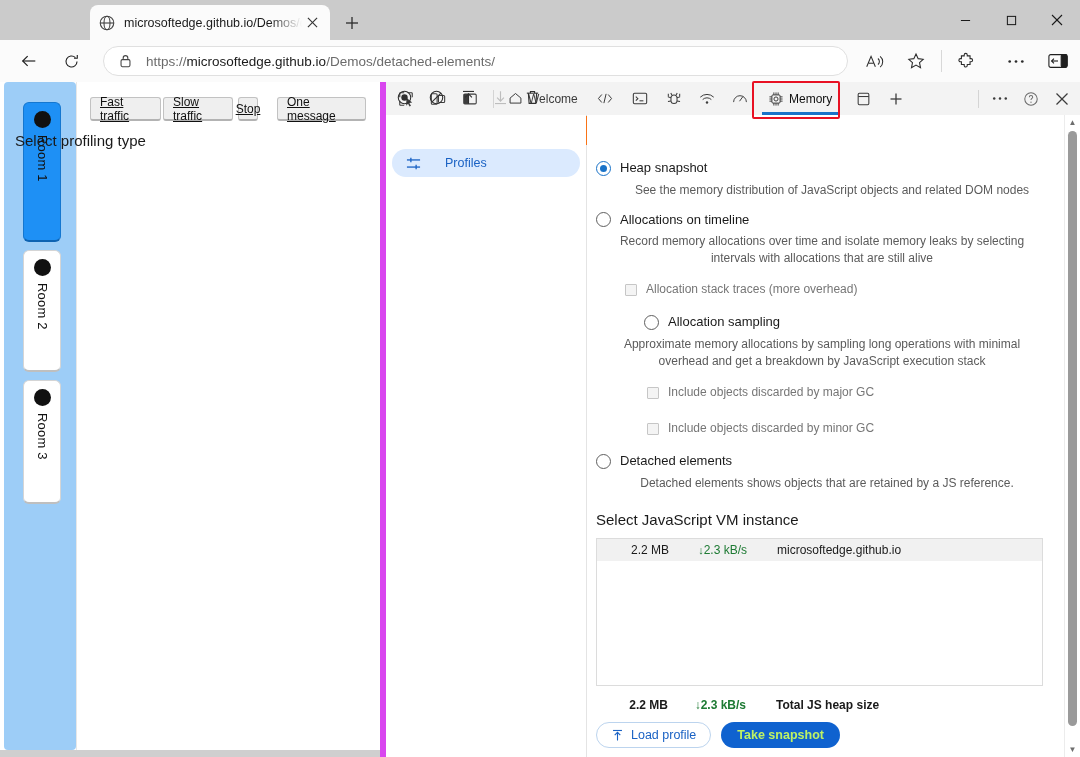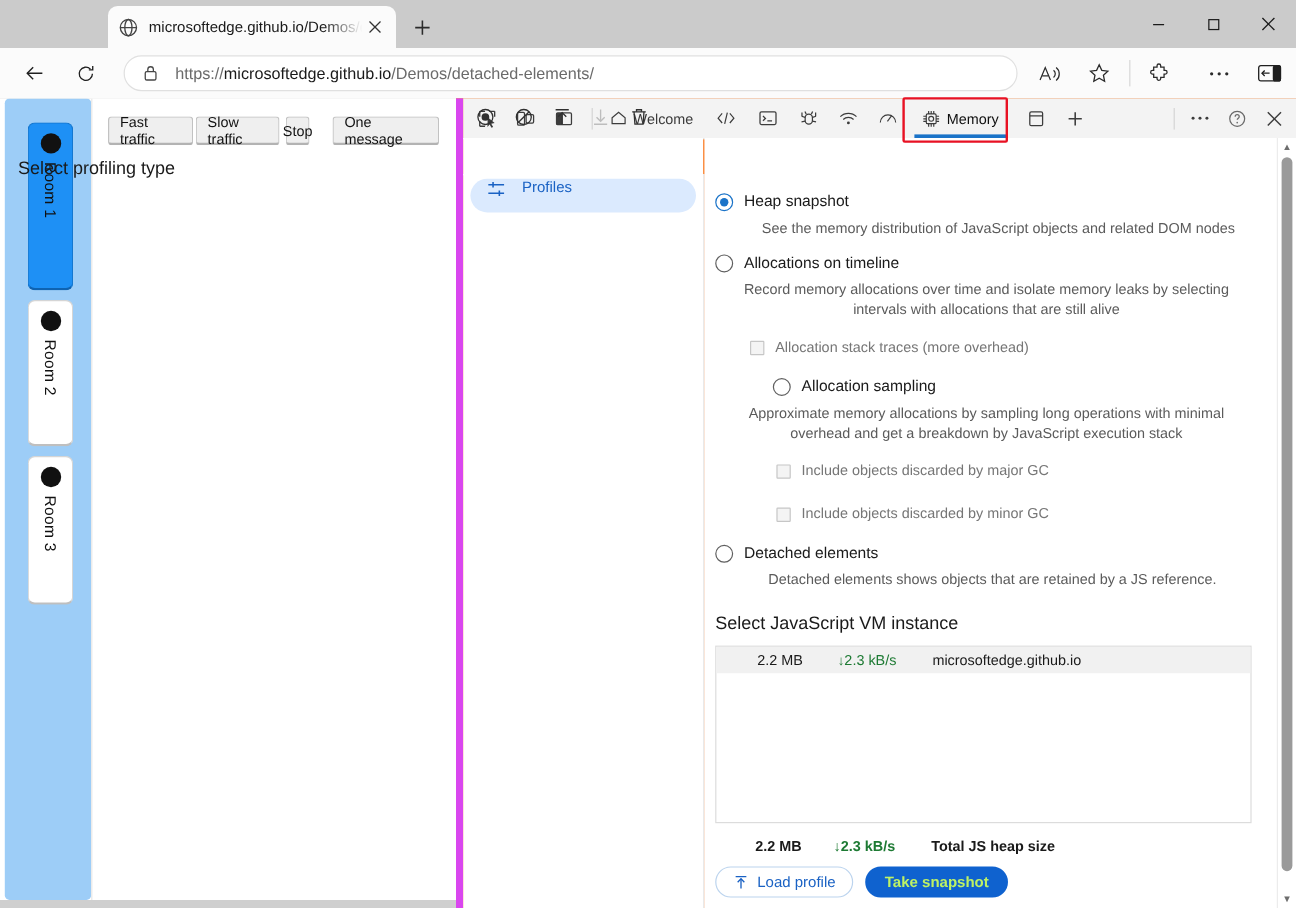--- a/index.html
+++ b/index.html
@@ -70,21 +70,21 @@
   }
   .r1{top:20px;height:140px;}
   .r2{top:168px;height:122px;}
   .r3{top:298px;height:124px;}
 
   .page-main{position:absolute;left:76px;top:0;width:304px;height:668px;background:#fff;border-left:1px solid #e7e7e7;}
   .pg-btn{
     position:absolute;top:15px;height:24px;
     background:#efefef;border:1px solid #c2c2c2;border-bottom:2px solid #b3b3b3;border-radius:3px;
     font-size:12px;color:#111;display:flex;align-items:center;justify-content:center;padding:0 9px;
-    box-sizing:border-box;font-family:"Liberation Sans",sans-serif;
+    box-sizing:border-box;font-family:"Liberation Sans",sans-serif;text-decoration:underline;
   }
 
   
   .devtools{position:absolute;left:380px;top:82px;width:700px;height:675px;background:#f97316;border-left:6px solid #d946ef;}
   .dt-tabbar{position:absolute;left:0;top:0;width:700px;height:33px;background:#f3f3f3;border-bottom:1px solid #dcdcdc;}
   .dt-ico{position:absolute;top:5px;width:24px;height:23px;display:flex;align-items:center;justify-content:center;color:#3c3c3c;}
   .dt-vsep{position:absolute;top:8px;width:1px;height:18px;background:#d4d4d4;}
   .dt-tab{
     position:absolute;top:0;height:33px;display:flex;align-items:center;gap:5px;
     padding:0 8px;font-size:12px;color:#3b3b3b;box-sizing:border-box;
@@ -93,21 +93,21 @@
   .dt-tab.active{color:#0f0f0f;}
   .dt-tab.active::after{content:"";position:absolute;left:2px;right:2px;bottom:0;height:3px;background:#1a73c8;}
   .hl-box{position:absolute;border:2px solid #e81123;border-radius:2px;pointer-events:none;}
 
   .dt-sub{position:absolute;left:0;top:33px;width:200px;height:30px;background:#fff;border-bottom:1px solid #e6e6e6;}
   .sub-ico{position:absolute;top:4px;width:24px;height:22px;display:flex;align-items:center;justify-content:center;color:#303030;}
   .sub-ico.dim{color:#bdbdbd;}
   .dt-left{position:absolute;left:0;top:63px;width:200px;height:612px;background:#fff;border-right:1px solid #e4e4e4;}
   .profiles-item{
     position:absolute;left:6px;top:4px;width:188px;height:28px;border-radius:14px;
-    background:#dbeafe;display:flex;gap:14px;padding-left:13px;box-sizing:border-box;
+    background:#dbeafe;display:flex;align-items:center;gap:24px;padding-left:13px;box-sizing:border-box;
     font-size:12.5px;color:#1a62c4;
   }
   .profiles-item .pi{width:16px;height:16px;display:flex;align-items:center;justify-content:center;color:#1a62c4;}
 
   .dt-main{position:absolute;left:201px;top:33px;width:499px;height:642px;background:#fff;overflow:hidden;}
   .mm{position:absolute;left:15px;}
   h3.sect{font-size:15px;font-weight:400;color:#1a1a1a;margin:0;}
   .radio-row{display:flex;align-items:flex-start;gap:9px;}
   .radio{
     width:15px;height:15px;border-radius:50%;border:1.5px solid #5f5f5f;box-sizing:border-box;
@@ -475,21 +475,21 @@
   </div>
 
   <h3 class="sect mm" style="top:132px;">Select profiling type</h3>
 
   <div class="mm radio-row" style="top:160px;left:596px;">
     <span class="radio on"></span>
     <span class="radio-label">Heap snapshot</span>
   </div>
   <div class="mm desc" style="top:182px;left:617px;width:430px;">See the memory distribution of JavaScript objects and related DOM nodes</div>
 
-  <div class="mm radio-row" style="top:211px;left:596px;">
+  <div class="mm radio-row" style="top:211px;left:596px;align-items:center;">
     <span class="radio"></span>
     <span class="radio-label">Allocations on timeline</span>
   </div>
   <div class="mm desc" style="top:233px;left:617px;width:410px;">Record memory allocations over time and isolate memory leaks by selecting intervals with allocations that are still alive</div>
   <div class="mm chk-row" style="top:282px;left:625px;">
     <span class="chk"></span>
     <span class="chk-label">Allocation stack traces (more overhead)</span>
   </div>
 
   <div class="mm radio-row" style="top:314px;left:596px;margin-left:48px;">

